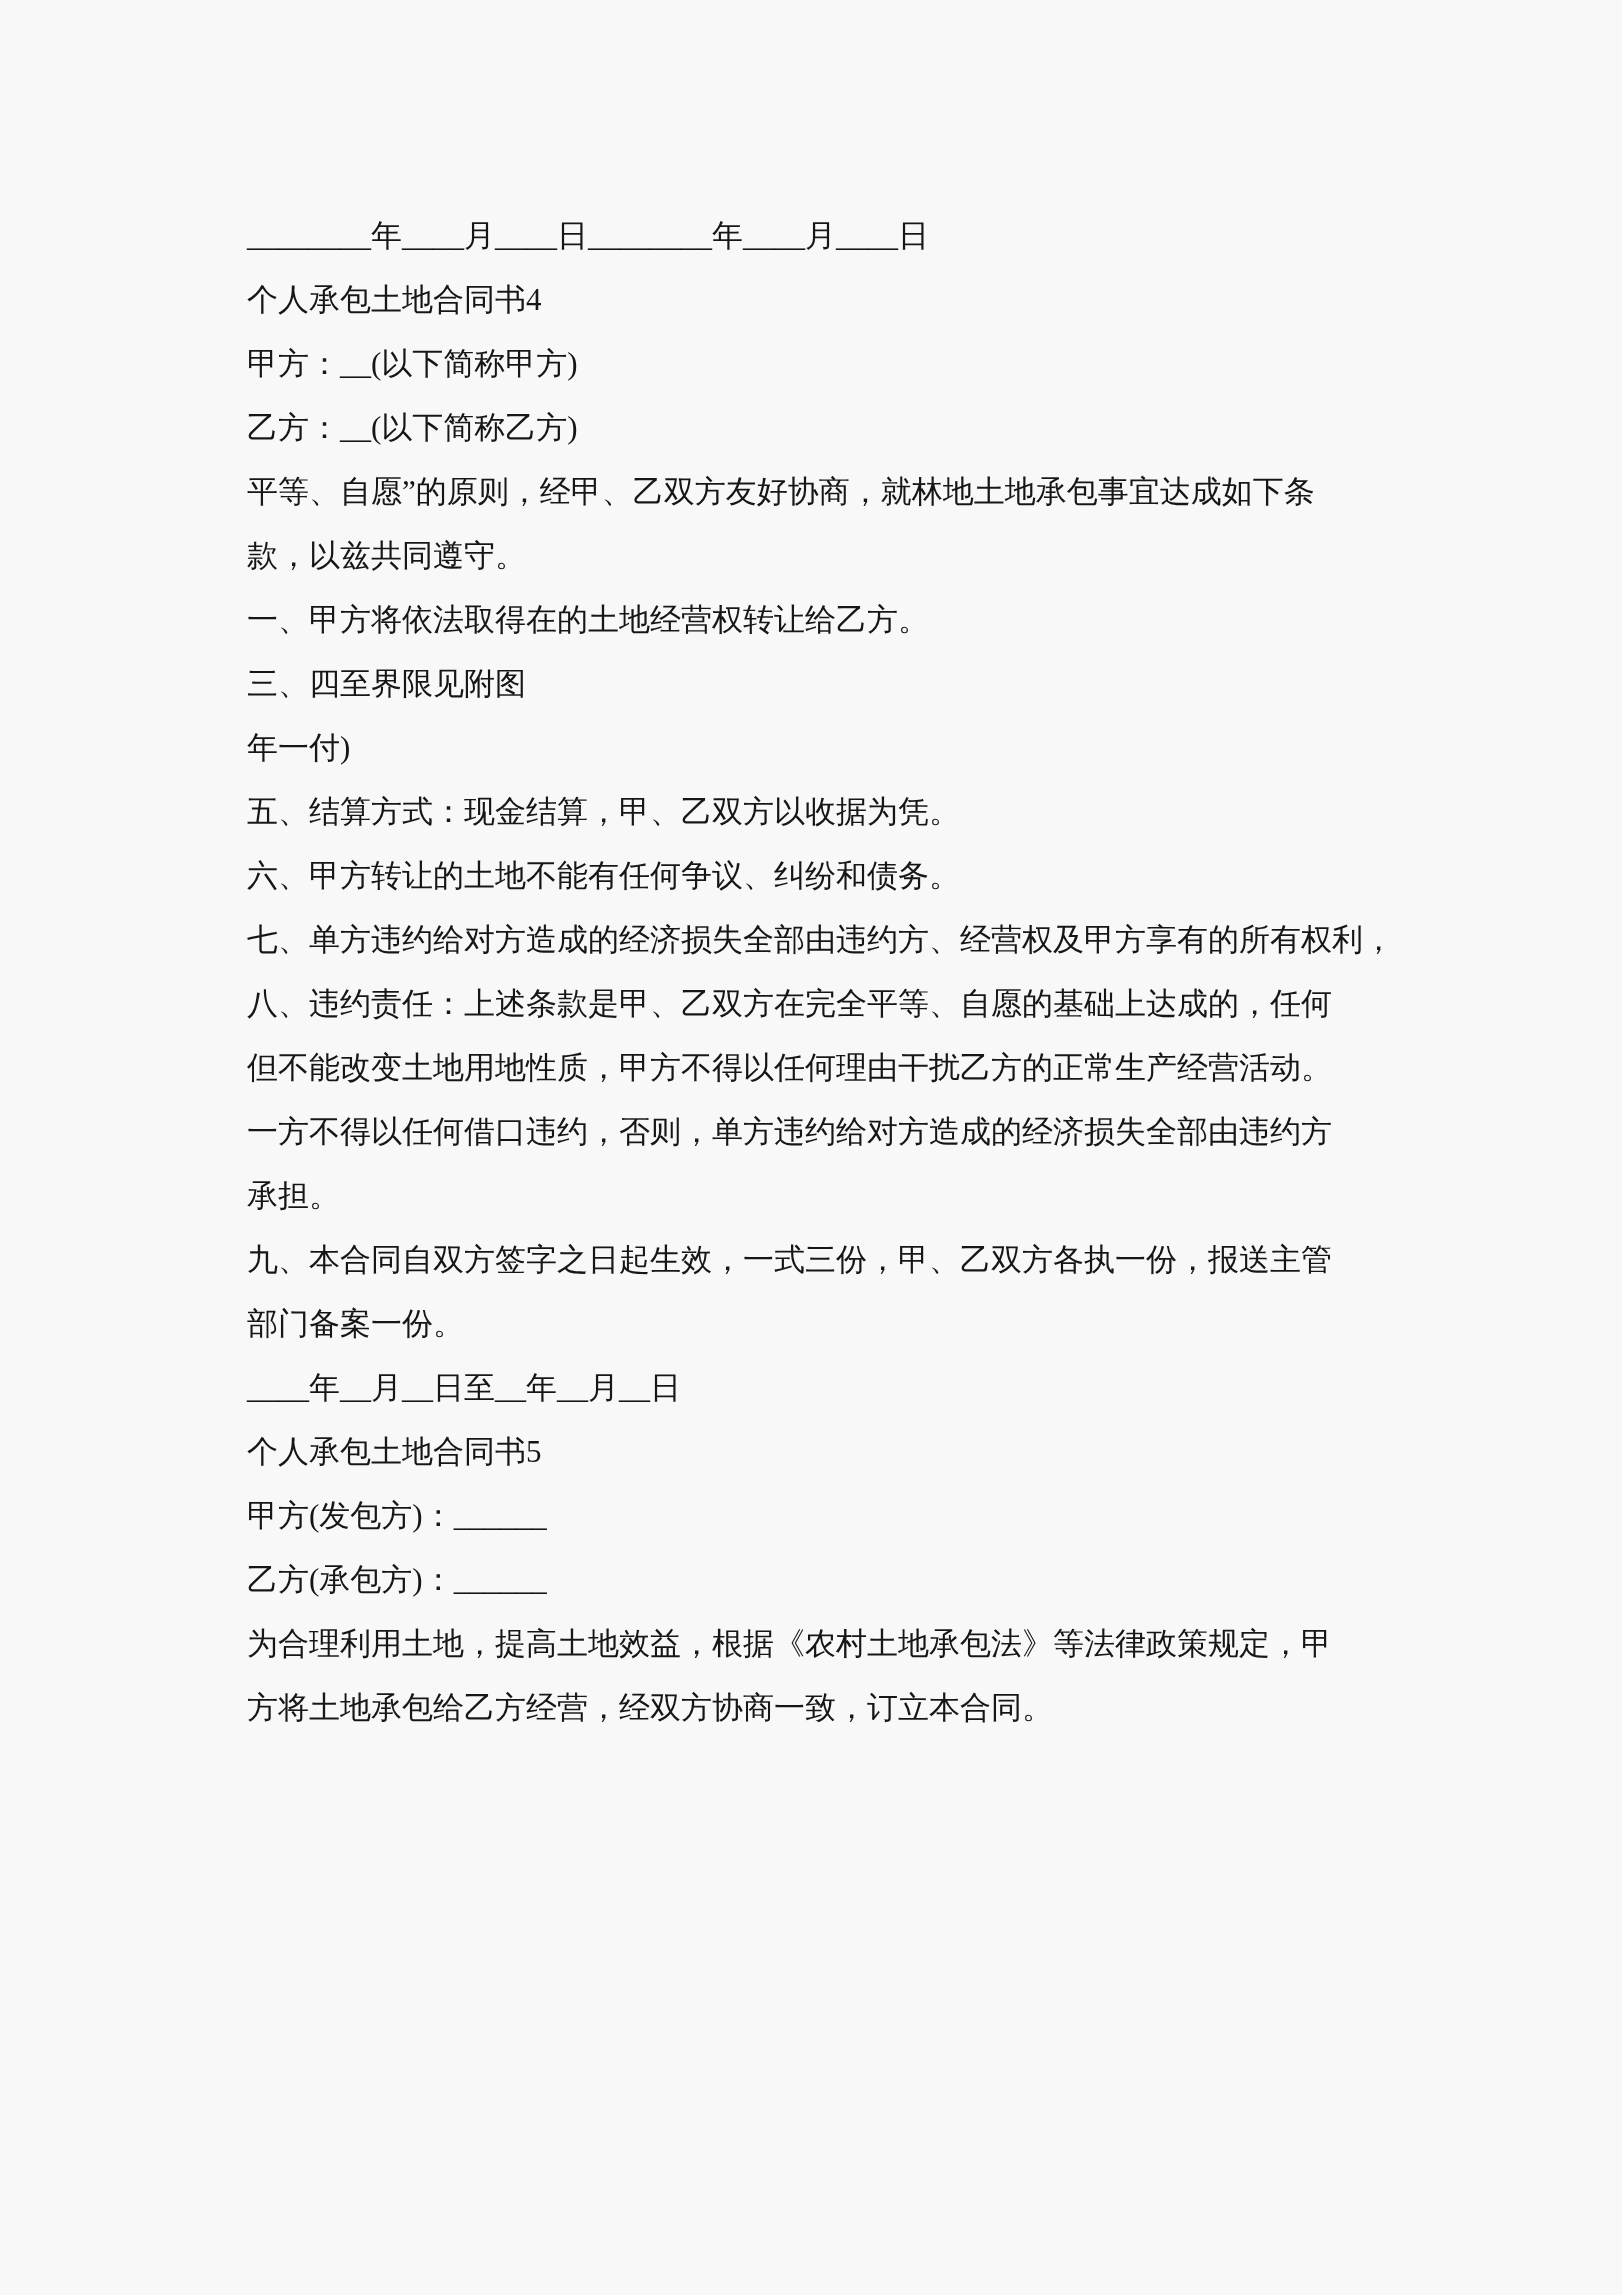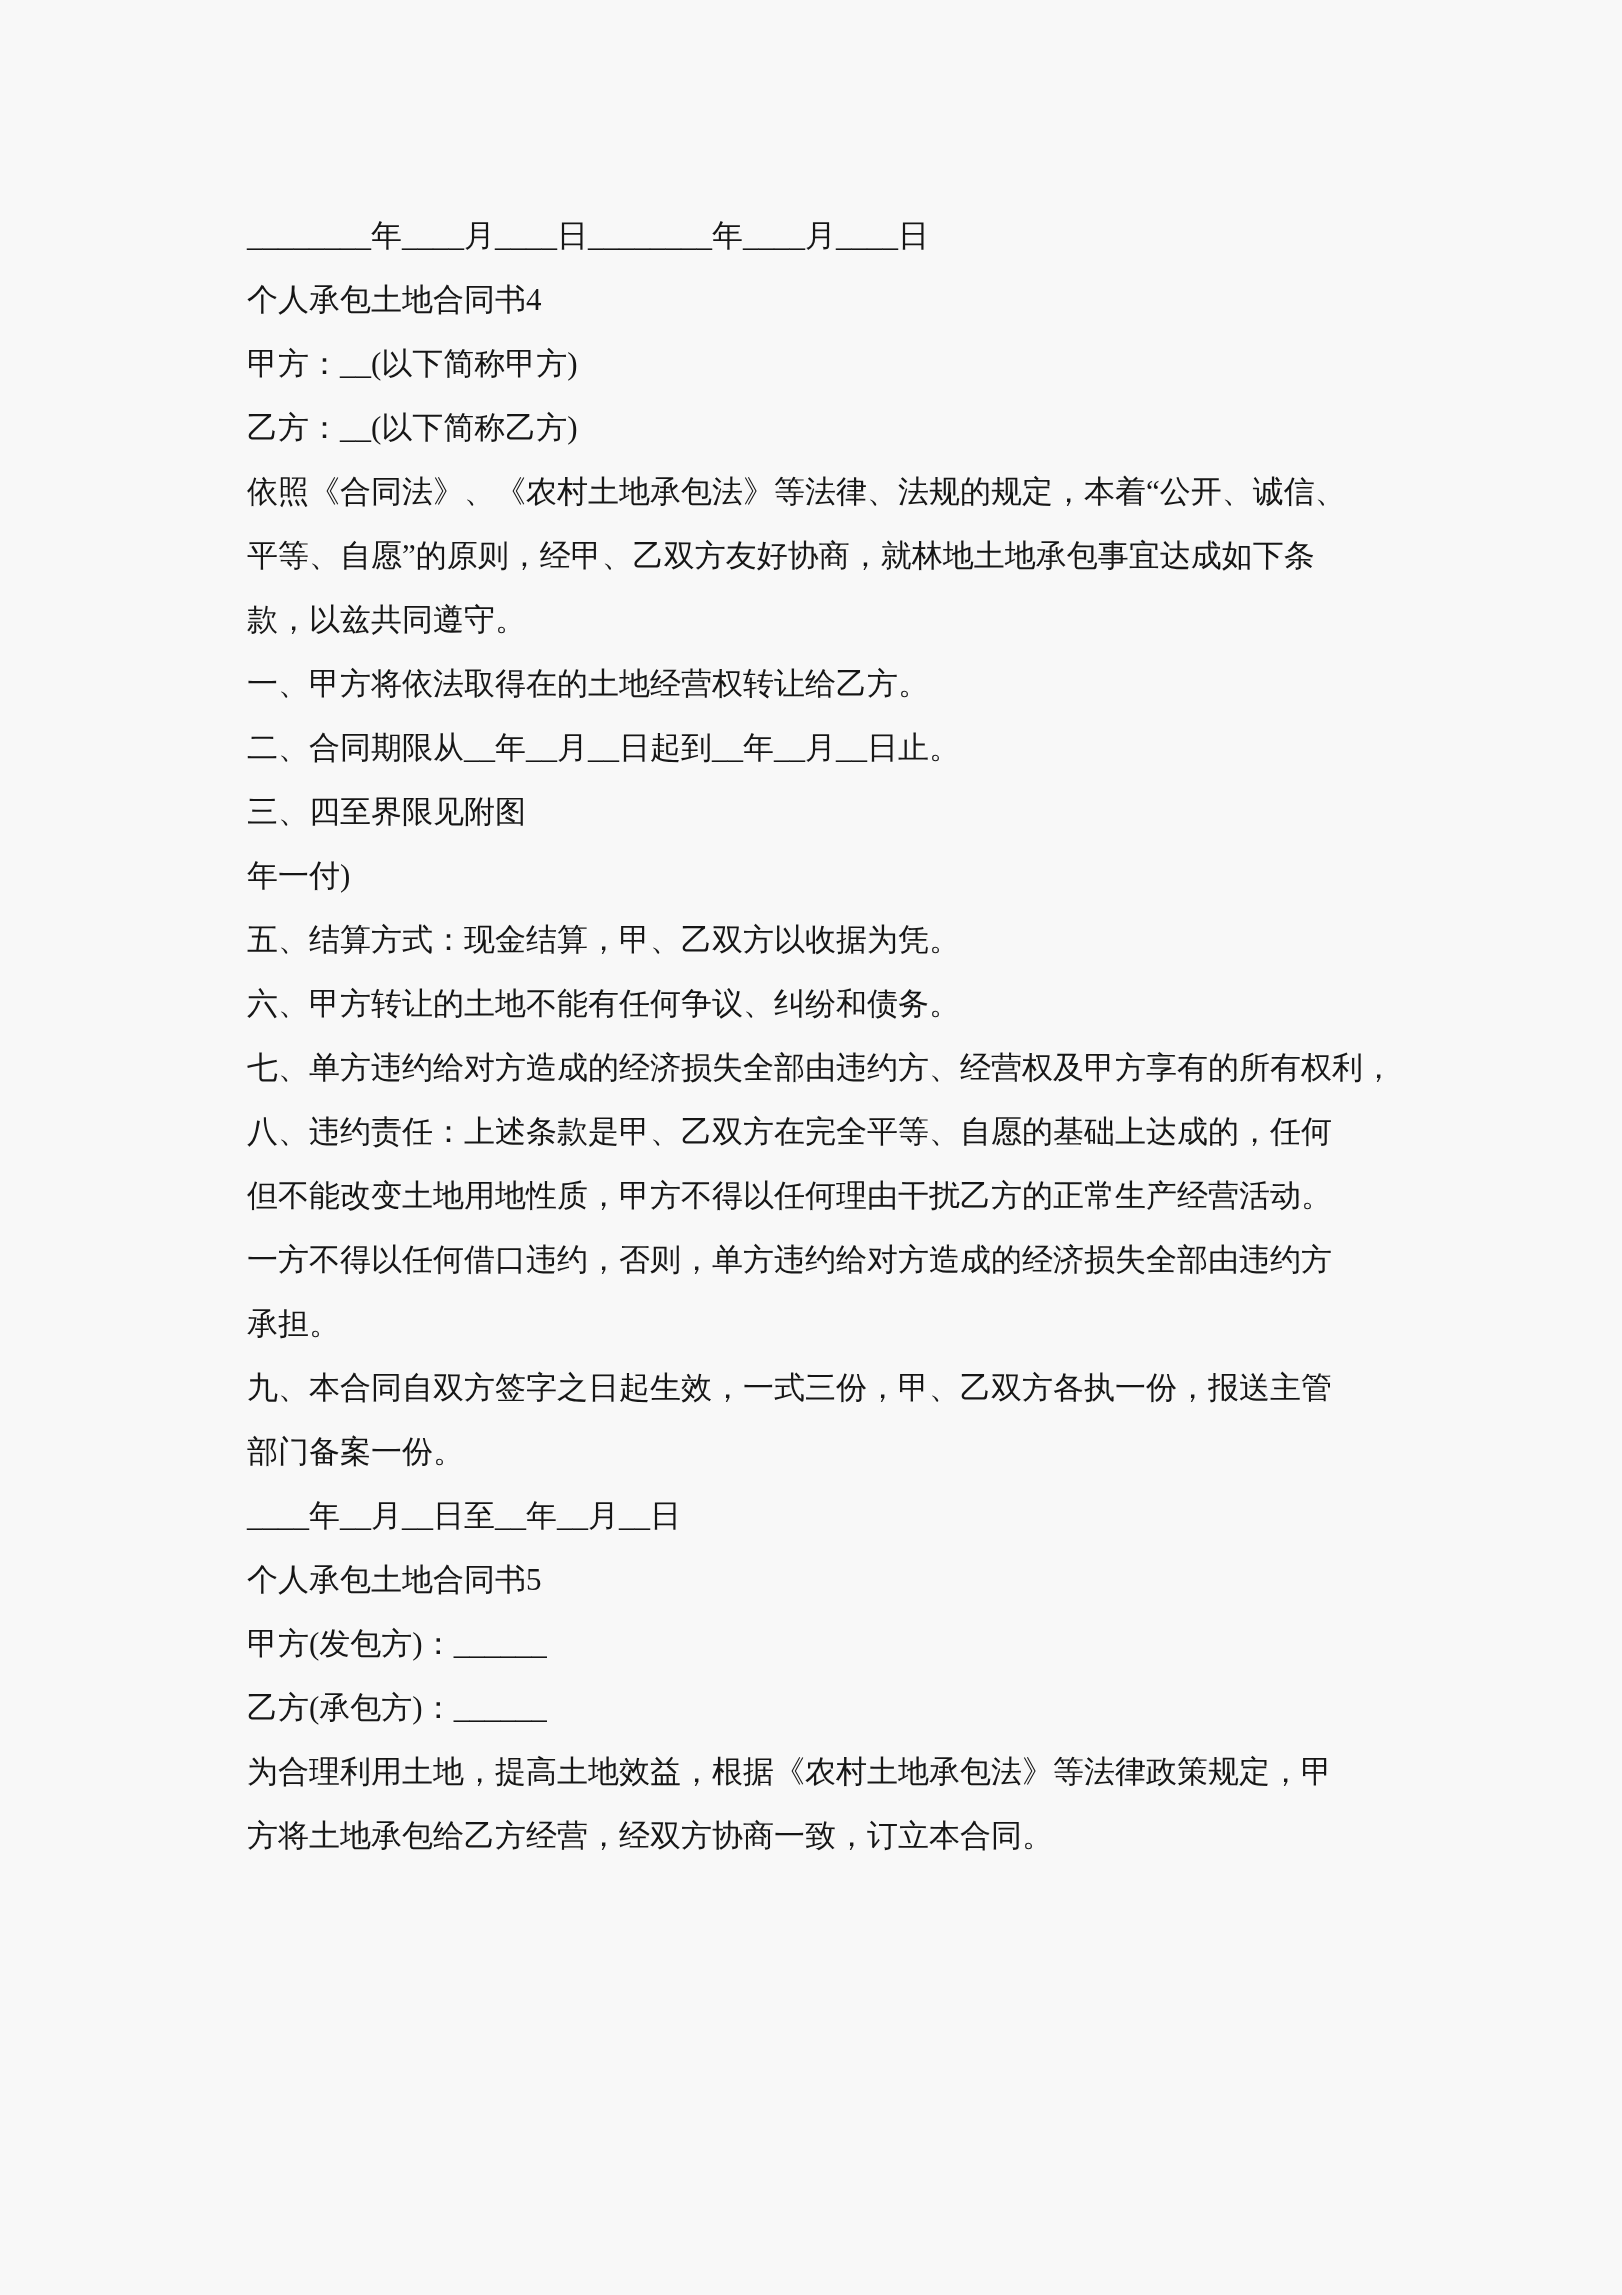--- a/index.html
+++ b/index.html
@@ -31,25 +31,23 @@
 </style>
 </head>
 <body>
 
 <div class="page" style="background: rgb(248, 248, 248); color: rgb(22, 22, 22);">
   <div class="doc-body">
     <div class="line">________年____月____日________年____月____日</div>
     <div class="line">个人承包土地合同书4</div>
     <div class="line">甲方：__(以下简称甲方)</div>
     <div class="line">乙方：__(以下简称乙方)</div>
-    <div class="line">依照《合同法》、《农村土地承包法》等法律、法规的规定，本着“公开、诚信、</div>
     <div class="line">平等、自愿”的原则，经甲、乙双方友好协商，就林地土地承包事宜达成如下条</div>
     <div class="line">款，以兹共同遵守。</div>
     <div class="line">一、甲方将依法取得在的土地经营权转让给乙方。</div>
-    <div class="line">二、合同期限从__年__月__日起到__年__月__日止。</div>
     <div class="line">三、四至界限见附图</div>
     <div class="line">年一付)</div>
     <div class="line">五、结算方式：现金结算，甲、乙双方以收据为凭。</div>
     <div class="line">六、甲方转让的土地不能有任何争议、纠纷和债务。</div>
     <div class="line">七、单方违约给对方造成的经济损失全部由违约方、经营权及甲方享有的所有权利，</div>
     <div class="line">八、违约责任：上述条款是甲、乙双方在完全平等、自愿的基础上达成的，任何</div>
     <div class="line">但不能改变土地用地性质，甲方不得以任何理由干扰乙方的正常生产经营活动。</div>
     <div class="line">一方不得以任何借口违约，否则，单方违约给对方造成的经济损失全部由违约方</div>
     <div class="line">承担。</div>
     <div class="line">九、本合同自双方签字之日起生效，一式三份，甲、乙双方各执一份，报送主管</div>

